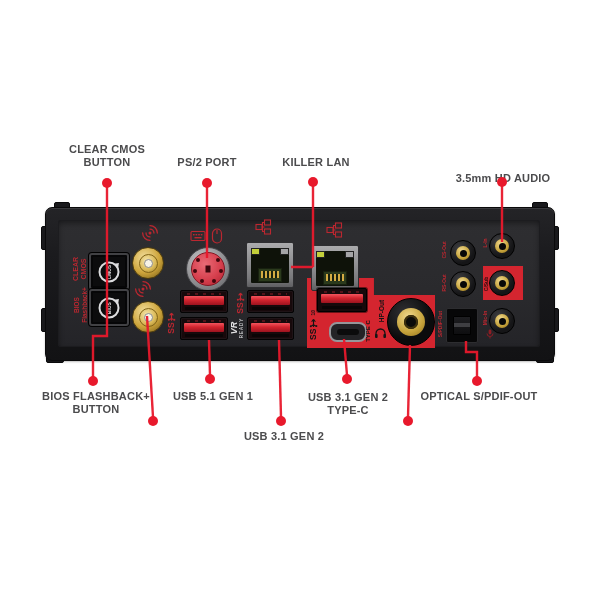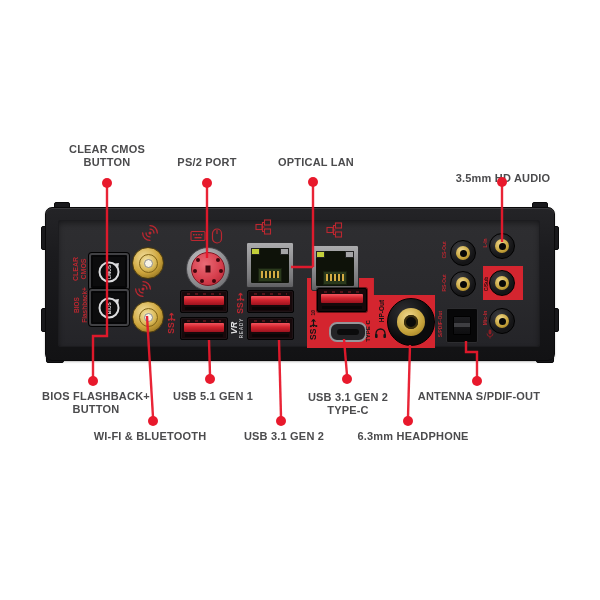--- a/index.html
+++ b/index.html
@@ -92,32 +92,30 @@
   .microl{font-size:5px;letter-spacing:0;}
 </style>
 </head>
 <body>
 
 <div id="stage">
 
   <div class="co" style="left:107px;top:143px">CLEAR CMOS</div>
   <div class="co" style="left:107px;top:156px">BUTTON</div>
   <div class="co" style="left:207px;top:156px">PS/2 PORT</div>
-  <div class="co" style="left:316px;top:156px">OPTICAL LAN</div>
+  <div class="co" style="left:316px;top:156px">KILLER LAN</div>
   <div class="co" style="left:503px;top:172px">3.5mm HD AUDIO</div>
 
   <div class="co" style="left:96px;top:390px">BIOS FLASHBACK+</div>
   <div class="co" style="left:96px;top:403px">BUTTON</div>
   <div class="co" style="left:213px;top:390px">USB 5.1 GEN 1</div>
-  <div class="co" style="left:150px;top:430px">WI-FI &amp; BLUETOOTH</div>
   <div class="co" style="left:284px;top:430px">USB 3.1 GEN 2</div>
   <div class="co" style="left:348px;top:391px">USB 3.1 GEN 2</div>
   <div class="co" style="left:348px;top:404px">TYPE-C</div>
-  <div class="co" style="left:413px;top:430px">6.3mm HEADPHONE</div>
-  <div class="co" style="left:479px;top:390px">ANTENNA S/PDIF-OUT</div>
+  <div class="co" style="left:479px;top:390px">OPTICAL S/PDIF-OUT</div>
 
   <div class="tab" style="left:54px;top:202px;width:14px;height:8px"></div>
   <div class="tab" style="left:532px;top:202px;width:14px;height:8px"></div>
   <div class="tab" style="left:46px;top:352px;width:16px;height:9px"></div>
   <div class="tab" style="left:536px;top:352px;width:16px;height:9px"></div>
   <div class="tab" style="left:41px;top:226px;width:6px;height:22px"></div>
   <div class="tab" style="left:41px;top:308px;width:6px;height:22px"></div>
   <div class="tab" style="left:551px;top:226px;width:6px;height:22px"></div>
   <div class="tab" style="left:551px;top:308px;width:6px;height:22px"></div>
   <div class="frame"></div>

